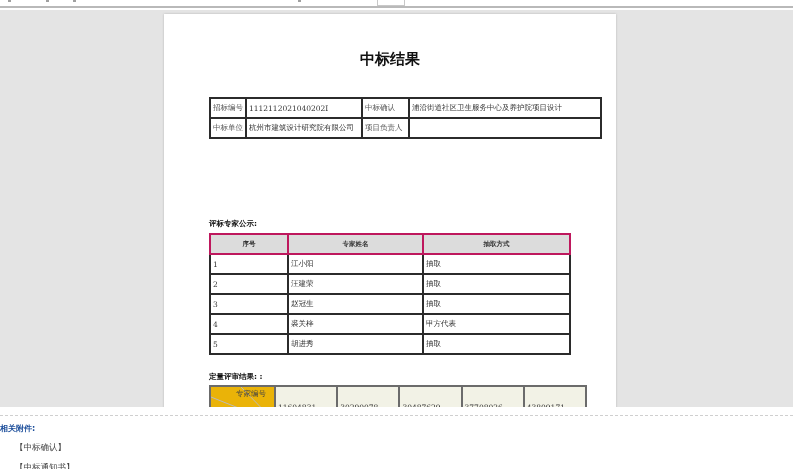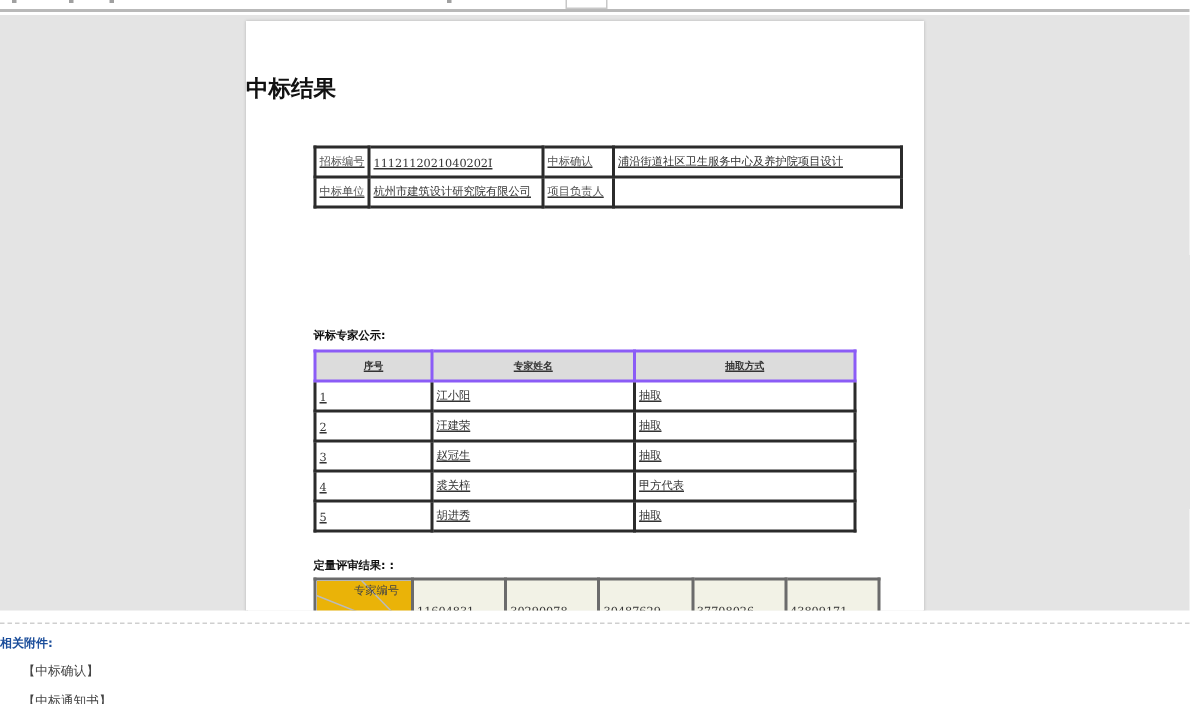--- a/index.html
+++ b/index.html
@@ -2,28 +2,28 @@
 <html><head>
 <meta charset="utf-8">
 <style>
   * { box-sizing: border-box; margin: 0; padding: 0; }
   html, body { width: 793px; height: 469px; overflow: hidden; background: #ffffff; font-family: "DejaVu Sans", sans-serif; }
   .toolbar { position: absolute; left: 0; top: 0; width: 793px; height: 8px; background: #ffffff; border-bottom: 2px solid #b9b9b9; }
   .toolbar .page-box { position: absolute; left: 377px; top: -4px; width: 28px; height: 10px; border: 1px solid #c8c8c8; background: #fff; }
   .toolbar .dot { position: absolute; top: 0; width: 3px; height: 2px; background: #a0a0a0; }
   .viewer { position: absolute; left: 0; top: 10px; width: 793px; height: 397px; background: #e4e4e4; overflow: hidden; }
   .page { position: absolute; left: 164px; top: 4px; width: 452px; height: 420px; background: #ffffff; box-shadow: 0 0 2px #b5b5b5; }
-  .doc-title { position: absolute; left: 0; top: 36px; width: 452px; font-family: "DejaVu Serif", serif; font-weight: bold; font-size: 15px; color: #111; }
-  table { border-collapse: collapse; font-family: "DejaVu Serif", serif; color: #333; text-decoration: underline; }
+  .doc-title { position: absolute; left: 0; top: 36px; width: 452px; text-align: center; font-family: "DejaVu Serif", serif; font-weight: bold; font-size: 15px; color: #111; }
+  table { border-collapse: collapse; font-family: "DejaVu Serif", serif; color: #333; }
   .info-table { position: absolute; left: 45px; top: 83px; width: 393px; }
   .info-table td { border: 2px solid #2b2b2b; height: 20px; font-size: 7.5px; padding: 0 2px; white-space: nowrap; overflow: hidden; }
   .info-table td.lbl { color: #555; }
   .section-label { position: absolute; left: 45px; font-family: "DejaVu Sans", sans-serif; font-weight: bold; font-size: 7.5px; color: #111; }
   .expert-table { position: absolute; left: 45px; top: 219px; width: 362px; }
-  .expert-table th { border: 2px solid #8b5cf6; background: #dcdcdc; height: 20px; font-size: 6.5px; font-weight: bold; color: #333; }
+  .expert-table th { border: 2px solid #be185d; background: #dcdcdc; height: 20px; font-size: 6.5px; font-weight: bold; color: #333; }
   .expert-table td { border: 2px solid #2b2b2b; height: 20px; font-size: 7.5px; padding: 0 2px; }
   .score-table { position: absolute; left: 45px; top: 371px; width: 378px; }
   .score-table td { border: 2px solid #6b6b6b; background: #f2f2e6; height: 36px; font-size: 7.5px; padding: 16px 2px 0 2px; vertical-align: top; }
   .score-table td.diag { position: relative; padding: 0; background: #eab308; width: 65px; }
   .diag .d-top { position: absolute; right: 8px; top: 2px; font-size: 7.5px; color: #444; }
   .diag .d-left { position: absolute; left: 22px; top: 8px; font-size: 8px; color: #444; margin-top: 44px; }
   .diag svg { position: absolute; left: 0; top: 0; }
   .divider { position: absolute; left: 0; top: 415px; width: 793px; border-top: 1px dashed #cfcfcf; }
   .attach-title { position: absolute; left: 0; top: 423px; font-size: 8px; font-weight: bold; color: #1c4e9b; }
   .attach-link { position: absolute; left: 15px; font-size: 8.5px; color: #444; }

